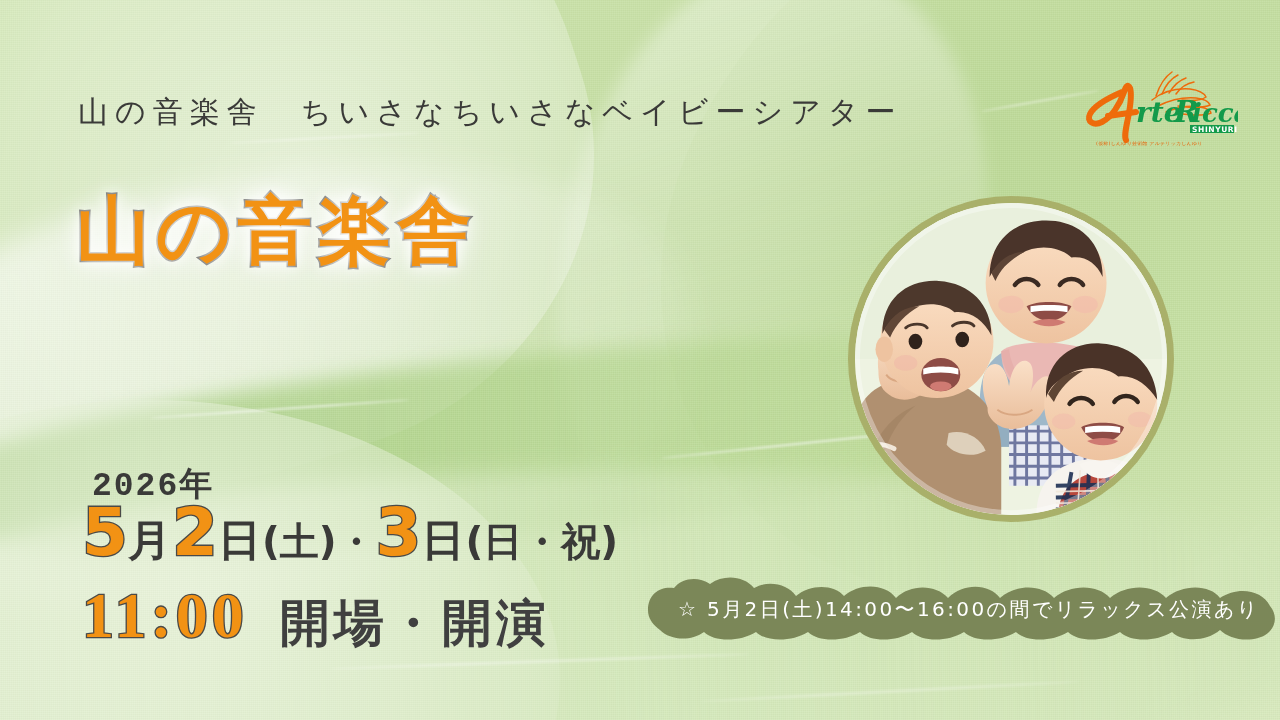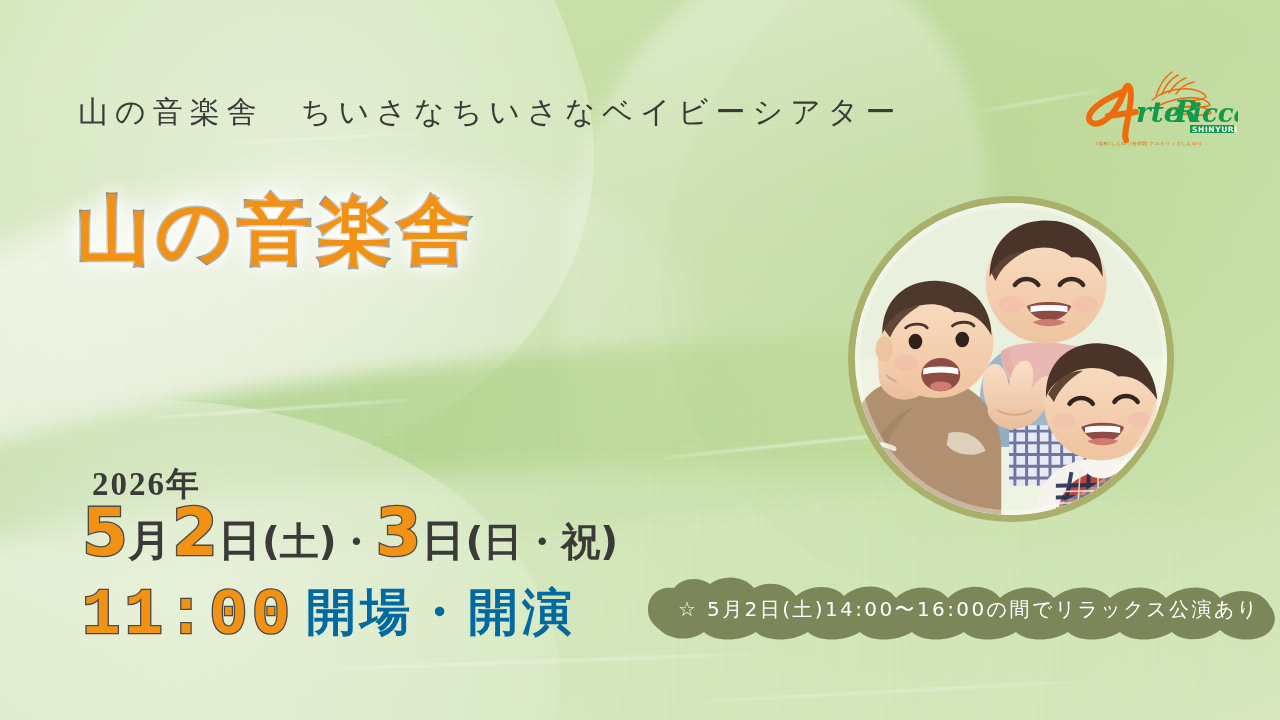--- a/index.html
+++ b/index.html
@@ -197,42 +197,42 @@
   }
 
   
   .year {
     position: absolute;
     left: 92px;
     top: 462px;
     font-size: 33px;
     color: #3a3a38;
     letter-spacing: 2px;
-    font-family: Liberation Serif, serif;
+    font-family: Liberation Mono, monospace;
     font-weight: 600;
     white-space: nowrap;
   }
   .date-row {
     position: absolute;
     left: 82px;
     top: 500px;
     white-space: nowrap;
     display: flex;
     align-items: baseline;
     font-family: "DejaVu Sans", "Liberation Sans", sans-serif;
     font-weight: 700;
   }
   .time-row {
     position: absolute;
     left: 82px;
     top: 584px;
     white-space: nowrap;
     display: flex;
-    align-items: center;
-    font-family: Liberation Mono, monospace;
+    align-items: flex-end;
+    font-family: Liberation Serif, serif;
     font-weight: 700;
   }
   .num {
     font-size: 66px;
     color: #f29214;
     -webkit-text-stroke: 2.6px #4a4a48;
     paint-order: stroke fill;
     line-height: 1;
   }
   .num-lg {
@@ -251,25 +251,25 @@
     letter-spacing: 1px;
   }
   .kan-sm {
     font-size: 39px;
     color: #3a3a38;
     line-height: 1;
     font-weight: 600;
   }
   .kan-lbl {
     font-size: 50px;
-    color: #0369a1;
+    color: #404040;
     line-height: 1;
     font-weight: 600;
     letter-spacing: 4px;
-    margin-left: 12px;
+    margin-left: 32px;
   }
 
   
   .photo-wrap {
     position: absolute;
     left: 848px;
     top: 196px;
     width: 326px;
     height: 326px;
     border-radius: 50%;

